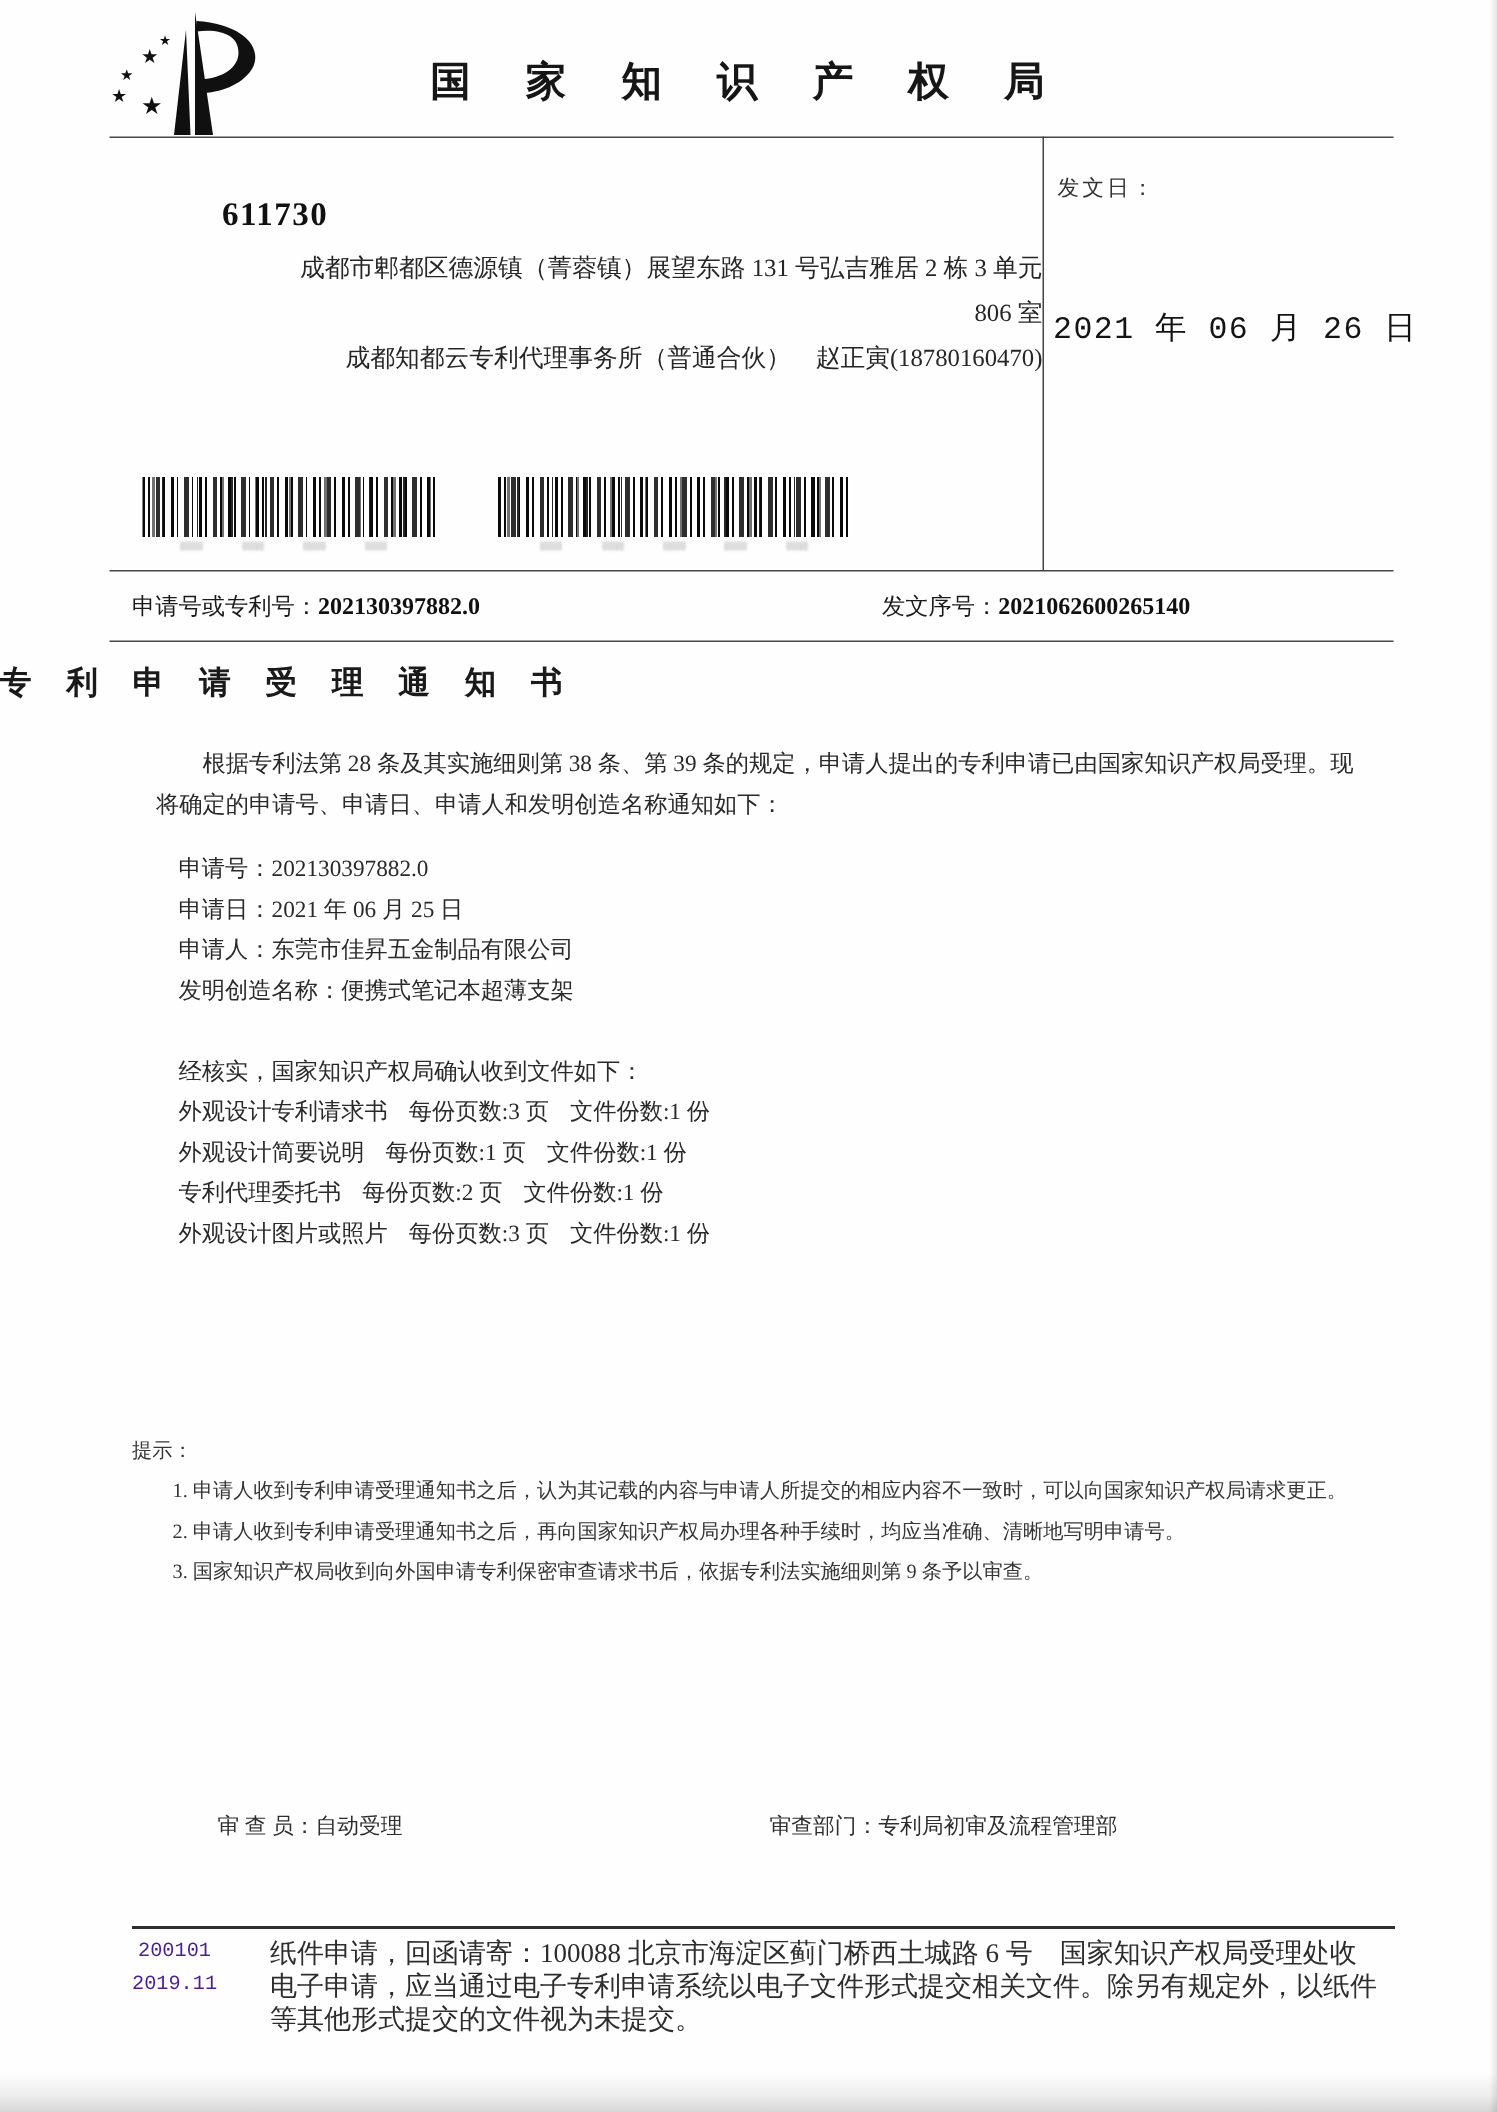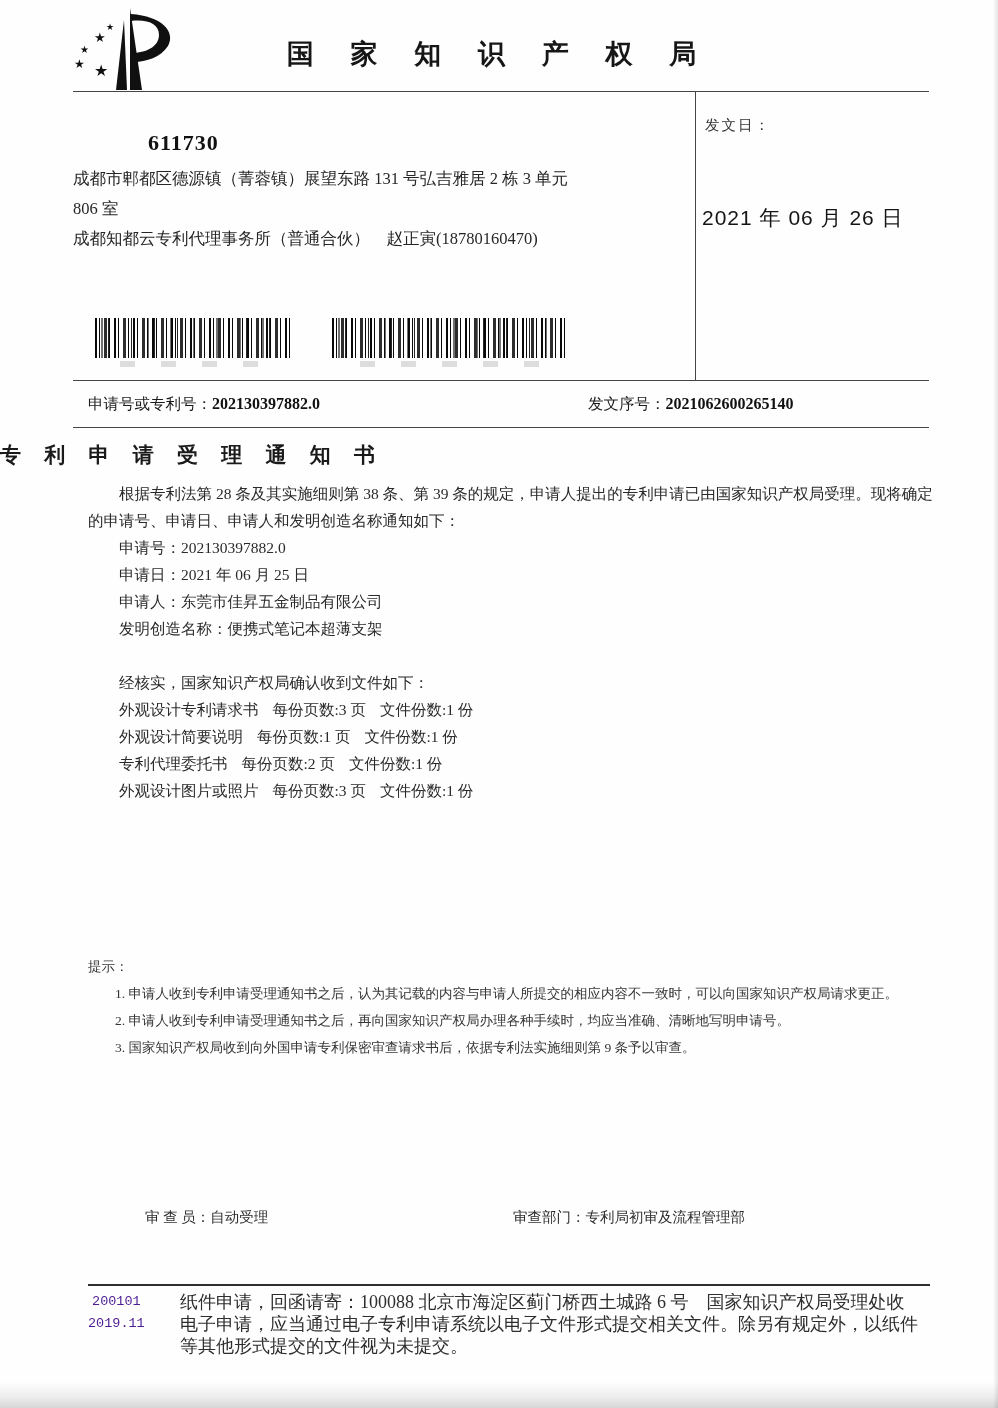--- a/index.html
+++ b/index.html
@@ -9,25 +9,25 @@
   }
   .abs{position:absolute;}
   .rule{position:absolute;background:#454545;height:1px;}
   .rule-thick{position:absolute;background:#2f2f2f;height:2px;}
   .org-title{
     left:0;right:0;top:36px;text-align:center;
     font-size:27px;font-weight:600;letter-spacing:15px;color:#161616;
   }
   .postal{left:115px;top:130px;font-size:22px;font-weight:700;color:#111;letter-spacing:1px;
     font-family:"Liberation Serif",serif;margin-left:33px;}
-  .addr-block{left:73px;top:164px;width:622px;text-align:left;font-size:16.5px;
+  .addr-block{left:73px;top:164px;width:622px;text-align:right;font-size:16.5px;
     line-height:30px;color:#262626;}
   .issue-label{left:705px;top:116px;font-size:14.5px;letter-spacing:2px;color:#333;}
   .issue-date{left:702px;top:204px;font-size:21px;color:#141414;
-    font-family:Liberation Sans, sans-serif;letter-spacing:1px;}
+    font-family:Liberation Mono, monospace;letter-spacing:1px;}
   .barcode{
     position:absolute;height:40px;background-color:#fff;
     background-image:
       repeating-linear-gradient(90deg,#0a0a0a 0px,#0a0a0a 2px,transparent 2px,transparent 4px,
         #0a0a0a 4px,#0a0a0a 5px,transparent 5px,transparent 9px,#2e2e2e 9px,#2e2e2e 12px,
         transparent 12px,transparent 14px,#0a0a0a 14px,#0a0a0a 15px,transparent 15px,transparent 19px),
       repeating-linear-gradient(90deg,transparent 0px,transparent 6px,rgba(20,20,20,.6) 6px,
         rgba(20,20,20,.6) 8px,transparent 8px,transparent 13px,rgba(0,0,0,.85) 13px,
         rgba(0,0,0,.85) 14px,transparent 14px,transparent 23px);
   }
@@ -101,21 +101,21 @@
   <div class="abs" style="left:88px;top:394px;">
     <span class="ref-label">申请号或专利号：</span><span class="ref-num">202130397882.0</span>
   </div>
   <div class="abs" style="left:540px;top:394px;margin-left:48px;">
     <span class="ref-label">发文序号：</span><span class="ref-num">2021062600265140</span>
   </div>
 
   <div class="abs doc-title">专 利 申 请 受 理 通 知 书</div>
 
   <div class="abs body-block">
-    <p class="indent1" style="margin:0;">根据专利法第 28 条及其实施细则第 38 条、第 39 条的规定，申请人提出的专利申请已由国家知识产权局受理。现将确定的申请号、申请日、申请人和发明创造名称通知如下：</p>
+    <p class="indent1" style="margin:16px;">根据专利法第 28 条及其实施细则第 38 条、第 39 条的规定，申请人提出的专利申请已由国家知识产权局受理。现将确定的申请号、申请日、申请人和发明创造名称通知如下：</p>
     <div class="pad1">
       <span>申请号：</span><span>202130397882.0</span>
     </div>
     <div class="pad1">
       <span>申请日：</span><span>2021 年 06 月 25 日</span>
     </div>
     <div class="pad1">
       <span>申请人：</span><span>东莞市佳昇五金制品有限公司</span>
     </div>
     <div class="pad1">

